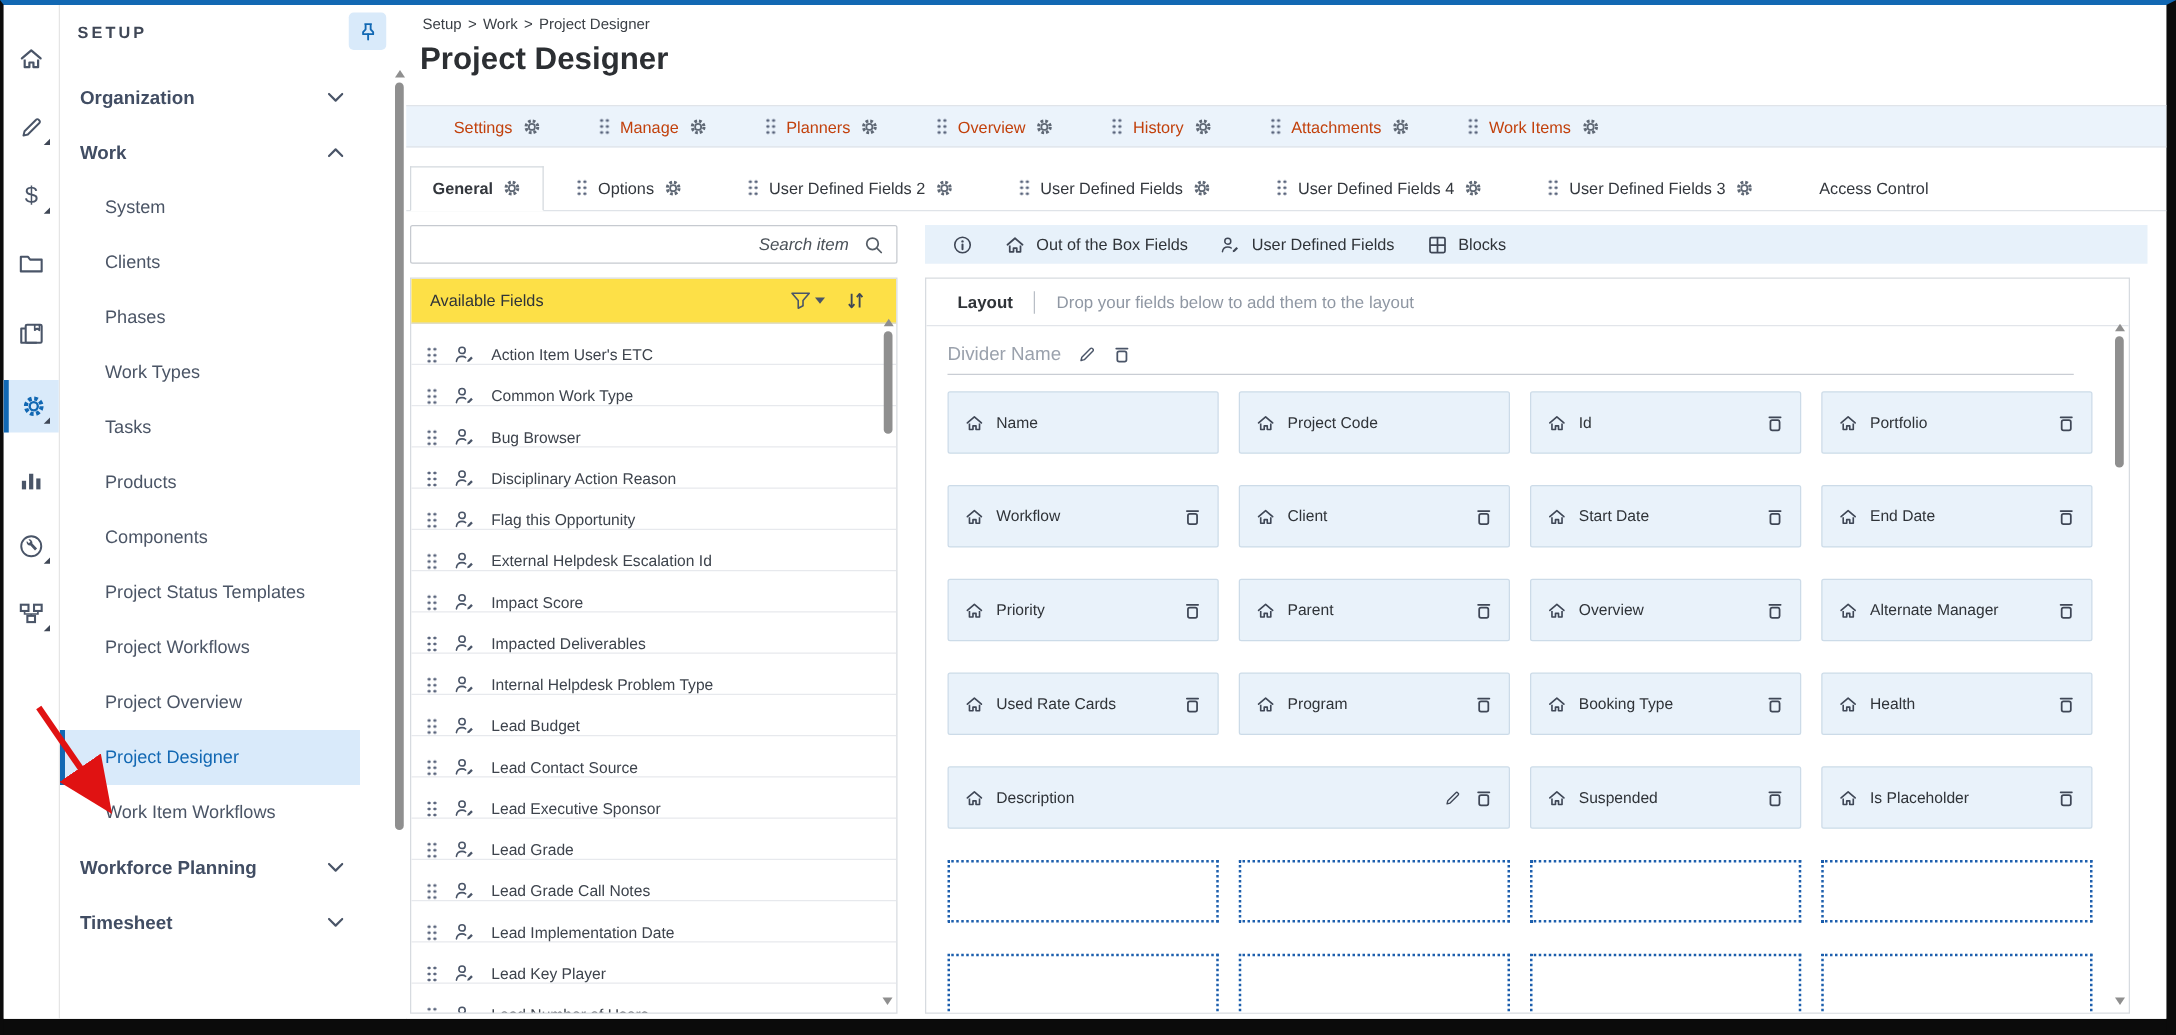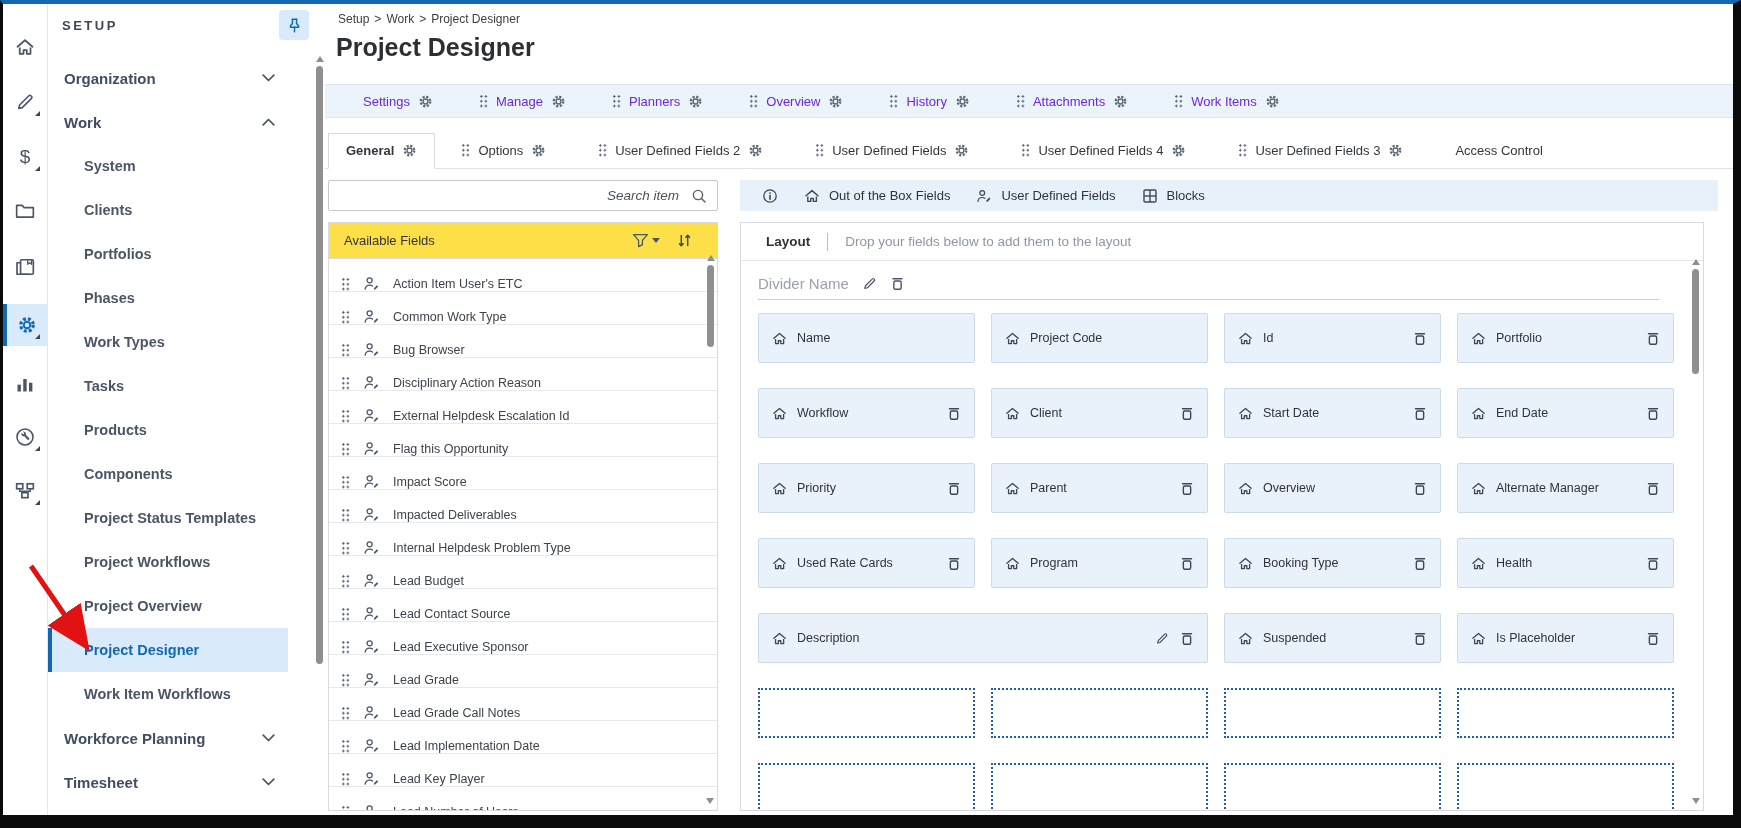--- a/index.html
+++ b/index.html
@@ -18,37 +18,37 @@
 
 
 .sidebar { width:277px; flex:none; position:relative; background:#fff; }
 .sb-title { position:absolute; top:14px; left:14px; font-size:13px; font-weight:700; letter-spacing:2.5px; color:#3f4756; }
 .pin-btn { position:absolute; top:6px; right:16px; width:30px; height:30px; background:#d9eafa; border-radius:4px;
   display:flex; align-items:center; justify-content:center; color:#1268b3; cursor:pointer; }
 .menu { position:absolute; top:52px; left:0; right:0; }
 .mi { height:44px; display:flex; align-items:center; position:relative; margin-right:37px; padding-left:16px;
   font-size:14.5px; color:#4b5566; cursor:pointer; }
 .mi.l1 { font-weight:600; color:#414d63; font-size:15px; }
-.mi.l2 { padding-left:36px;font-weight:bold; }
+.mi.l2 { padding-left:36px; }
 .mi.active { background:#d9eafa; color:#1268b3; border-left:4px solid #1268b3; padding-left:32px; }
 .mi .chev { position:absolute; right:13px; width:13px; height:8px; color:#4a5568; }
 .mi .chev.up { transform:rotate(180deg); }
 .sb-scroll { position:absolute; right:1px; top:52px; width:9px; bottom:16px; }
 .sb-scroll .up-ar { width:0; height:0; border-left:4px solid transparent; border-right:4px solid transparent; border-bottom:6px solid #8f8f8f; margin:0 auto; }
 .sb-scroll .thumb { width:7px; background:#8f8f8f; border-radius:4px; margin:4px auto 0; height:598px; }
 
 
 .main { flex:1; position:relative; background:#fff; min-width:0; }
 .breadcrumb { position:absolute; top:8px; left:13px; font-size:12px; color:#3a3f45; }
 .breadcrumb .sep { margin:0 5px; }
 .page-title { position:absolute; top:29px; left:11px; font-size:25px; font-weight:600; color:#2c2f33; }
 
 .tabbar1 { position:absolute; top:80px; left:0; right:0; height:34px; background:#ebf3fb;
   border-top:1px solid #e0e4e9; border-bottom:1px solid #e0e4e9; display:flex; align-items:center; padding-left:16px; }
-.tab1 { display:flex; align-items:center; gap:8px; font-size:13px; color:#6d28d9; padding:0 24px 0 22px; cursor:pointer; }
+.tab1 { display:flex; align-items:center; gap:8px; font-size:13px; color:#c2410c; padding:0 24px 0 22px; cursor:pointer; }
 .gear-sm { width:15px; height:15px; color:#5f6875; flex:none; }
 .drag { width:9px; height:14px; flex:none;
   background-image:radial-gradient(circle, #57627a 1.15px, transparent 1.3px); background-size:4.6px 4.8px; }
 
 .tabbar2 { position:absolute; top:128px; left:0; right:0; height:37px; border-bottom:1px solid #dfe3e8;
   display:flex; align-items:center; padding-left:3px; }
 .tab2 { display:flex; align-items:center; gap:8px; font-size:13px; color:#33373d; padding:0 26px; height:100%; cursor:pointer; }
 .tab2.active { border:1px solid #d4d9de; background:#fff; margin-bottom:-1px; border-bottom:1px solid #fff; font-weight:700; padding:0 17px; }
 
 
@@ -253,23 +253,20 @@
             <use href="#i-chev"></use>
           </svg>
         </div>
       <div class="mi l2">
           <span>System</span>
         </div>
       <div class="mi l2">
           <span>Clients</span>
         </div>
       <div class="mi l2">
-          <span>Portfolios</span>
-        </div>
-      <div class="mi l2">
           <span>Phases</span>
         </div>
       <div class="mi l2">
           <span>Work Types</span>
         </div>
       <div class="mi l2">
           <span>Tasks</span>
         </div>
       <div class="mi l2">
           <span>Products</span>
@@ -462,28 +459,28 @@
           <svg class="uic">
             <use href="#i-user"></use>
           </svg>
           <span>Disciplinary Action Reason</span>
         </div>
       <div class="frow">
           <span class="drag"></span>
           <svg class="uic">
             <use href="#i-user"></use>
           </svg>
+          <span>Flag this Opportunity</span>
+        </div>
+      <div class="frow">
+          <span class="drag"></span>
+          <svg class="uic">
+            <use href="#i-user"></use>
+          </svg>
           <span>External Helpdesk Escalation Id</span>
-        </div>
-      <div class="frow">
-          <span class="drag"></span>
-          <svg class="uic">
-            <use href="#i-user"></use>
-          </svg>
-          <span>Flag this Opportunity</span>
         </div>
       <div class="frow">
           <span class="drag"></span>
           <svg class="uic">
             <use href="#i-user"></use>
           </svg>
           <span>Impact Score</span>
         </div>
       <div class="frow">
           <span class="drag"></span>

